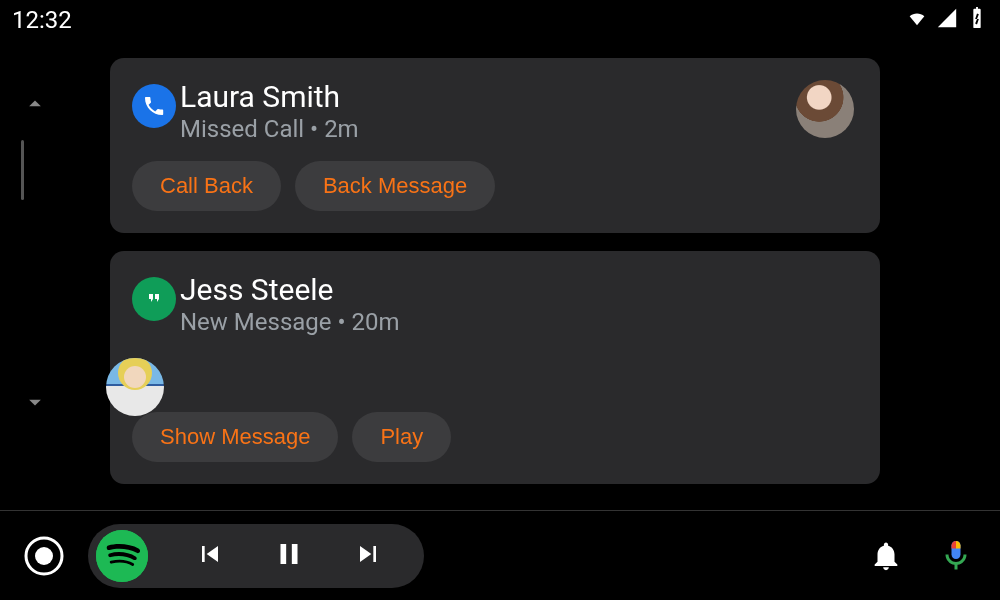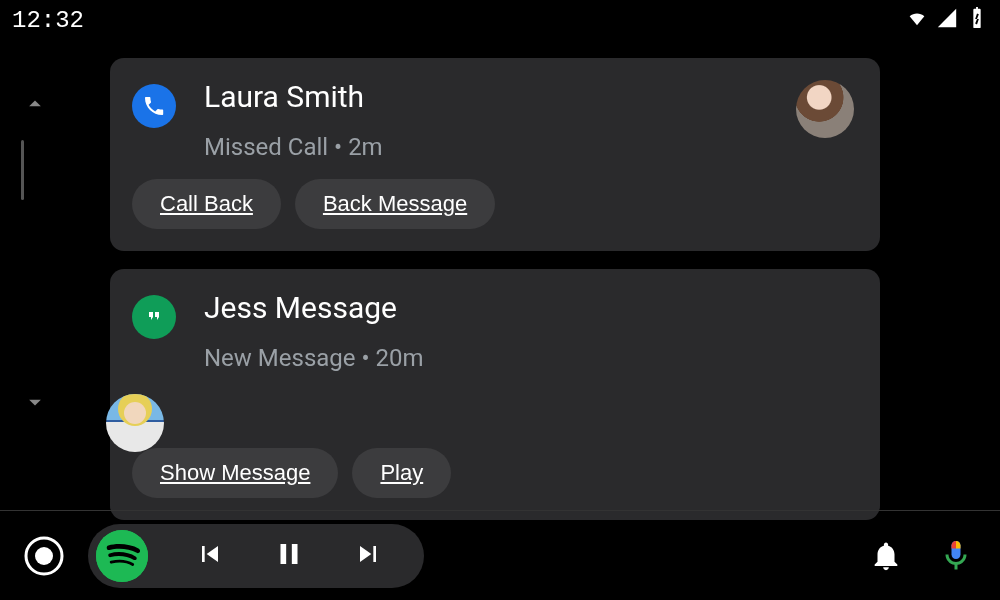--- a/index.html
+++ b/index.html
@@ -1,42 +1,42 @@
 <!DOCTYPE html>
 <html><head>
 <meta charset="utf-8">
 <style>
   * { box-sizing: border-box; margin: 0; padding: 0; }
   html, body { width: 1000px; height: 600px; background: #000; font-family: Roboto, "Segoe UI", Arial, sans-serif; overflow: hidden; }
   
   
-  .status-bar { height: 40px; display: flex; align-items: center; justify-content: space-between; padding: 0 12px; color: #fff; font-family: Liberation Mono, monospace; }
+  .status-bar { height: 40px; display: flex; align-items: center; justify-content: space-between; padding: 0 12px; color: #fff; }
   .status-time { font-size: 24px; font-weight: 400; }
   .status-icons { display: flex; align-items: center; gap: 8px; }
   .status-icons svg { width: 22px; height: 22px; fill: #fff; }
   
   
   .content { position: absolute; top: 40px; left: 0; right: 0; bottom: 90px; display: flex; }
   .scroll-nav { width: 70px; display: flex; flex-direction: column; align-items: center; justify-content: space-between; padding: 50px 0 90px 0; }
   .scroll-nav svg { width: 28px; height: 28px; fill: #888; }
   .scroll-track { width: 3px; height: 60px; background: #555; border-radius: 2px; margin-top: 18px; }
   
   .cards { flex: 1; display: flex; flex-direction: column; gap: 18px; padding: 18px 120px 18px 40px; }
   
   .card { background: #2a2a2c; border-radius: 14px; padding: 22px 26px 22px 22px; position: relative; }
-  .card-header { display: flex; align-items: flex-start; gap: 28px; }
+  .card-header { display: flex; align-items: flex-start; gap: 4px; }
   .card-icon { width: 44px; height: 44px; border-radius: 50%; display: flex; align-items: center; justify-content: center; flex-shrink: 0; margin-top: 4px; }
   .card-icon svg { width: 24px; height: 24px; fill: #fff; }
   .card-info { flex: 1; }
   .card-title { color: #fff; font-size: 30px; font-weight: 400; line-height: 1.1; }
-  .card-subtitle { color: #9aa0a6; font-size: 24px; font-weight: 400; margin-top: 20px; }
+  .card-subtitle { color: #9aa0a6; font-size: 24px; font-weight: 400; margin-top: 2px; }
   .card-avatar { width: 58px; height: 58px; border-radius: 50%; position: absolute; right: 26px; top: 22px; overflow: hidden; }
   
   .card-actions { display: flex; gap: 14px; margin-top: 18px; margin-left: 0px; }
-  .action-btn { background: #3c3c3e; color: #ffffff; border: none; border-radius: 28px; padding: 12px 28px; font-size: 22px; font-weight: 400; cursor: pointer; text-decoration: underline; }
+  .action-btn { background: #3c3c3e; color: #f97316; border: none; border-radius: 28px; padding: 12px 28px; font-size: 22px; font-weight: 400; cursor: pointer; }
   
   
   .bottom-bar { position: absolute; bottom: 0; left: 0; right: 0; height: 90px; display: flex; align-items: center; padding: 0 18px; gap: 18px; border-top: 1px solid #333; }
   .nav-circle { width: 52px; height: 52px; border-radius: 50%; display: flex; align-items: center; justify-content: center; cursor: pointer; }
   .media-controls { background: #2a2a2c; border-radius: 40px; height: 64px; display: flex; align-items: center; gap: 46px; padding: 0 40px 0 8px; }
   .media-controls .app-icon { width: 52px; height: 52px; border-radius: 50%; background: #1DB954; display: flex; align-items: center; justify-content: center; }
   .media-controls svg { fill: #fff; }
   .spacer { flex: 1; }
   
   
@@ -107,21 +107,21 @@
     </div>
 
     <div class="card">
       <div class="card-header">
         <div class="card-icon" style="background:#0f9d58">
           <svg viewBox="0 0 24 24">
               <path d="M7 7h4v5l-2 3v-3H7V7zm6 0h4v5l-2 3v-3h-2V7z"></path>
             </svg>
         </div>
         <div class="card-info">
-          <div class="card-title">Jess Message</div>
+          <div class="card-title">Jess Steele</div>
           <div class="card-subtitle">New Message • 20m</div>
         </div>
       </div>
       <div class="card-avatar avatar-b"></div>
       <div class="card-actions">
         <button class="action-btn">Show Message</button>
         <button class="action-btn">Play</button>
       </div>
     </div>
 

